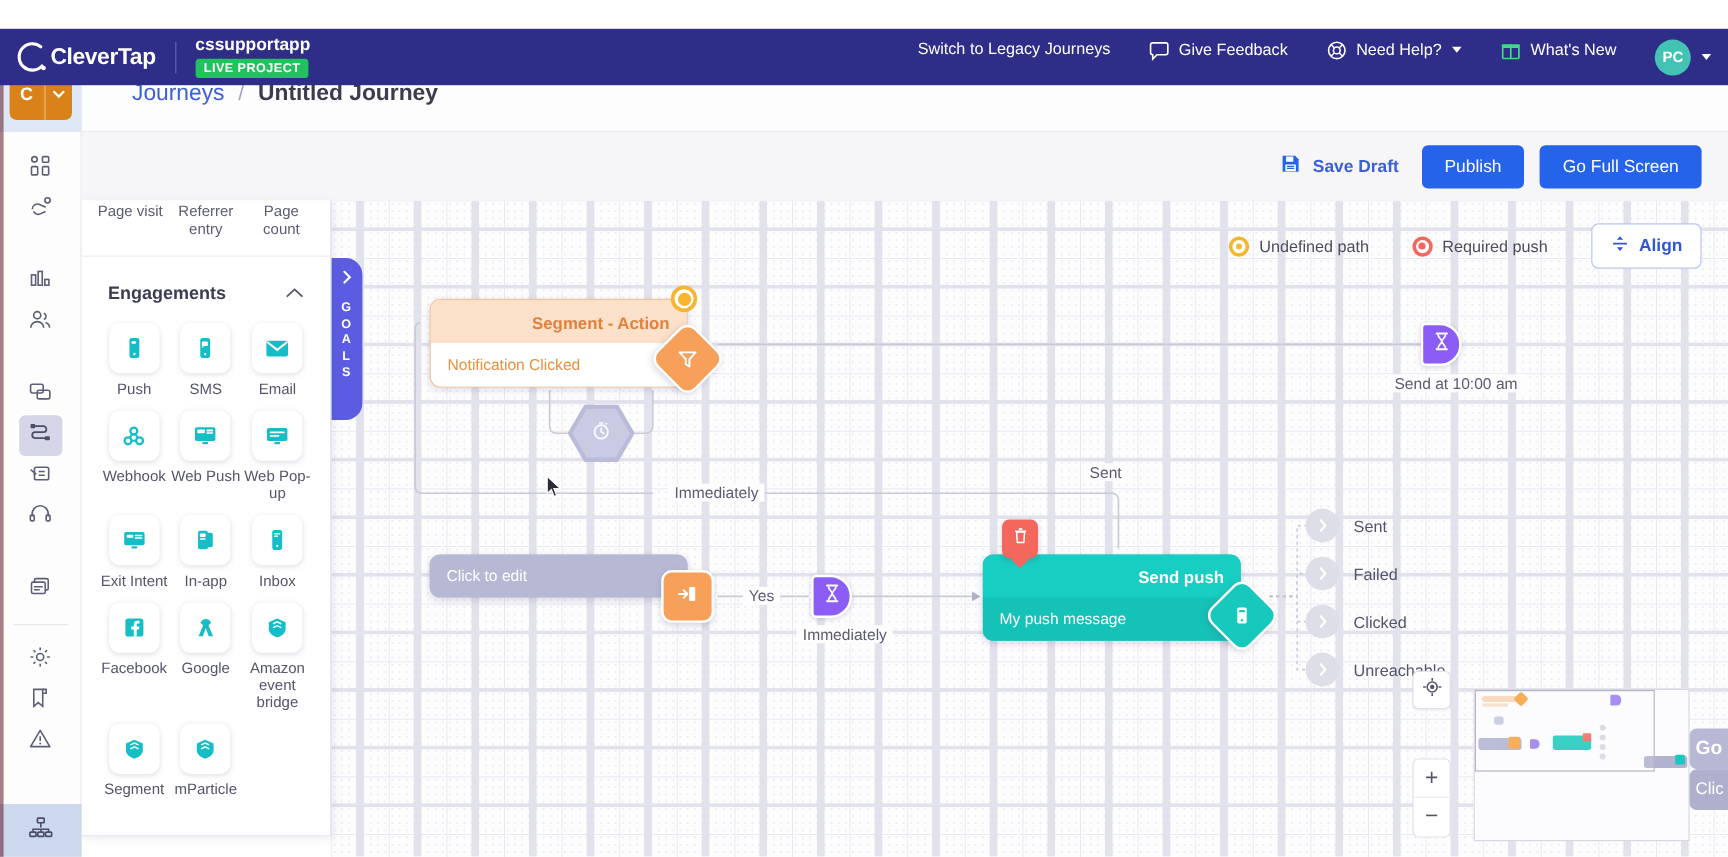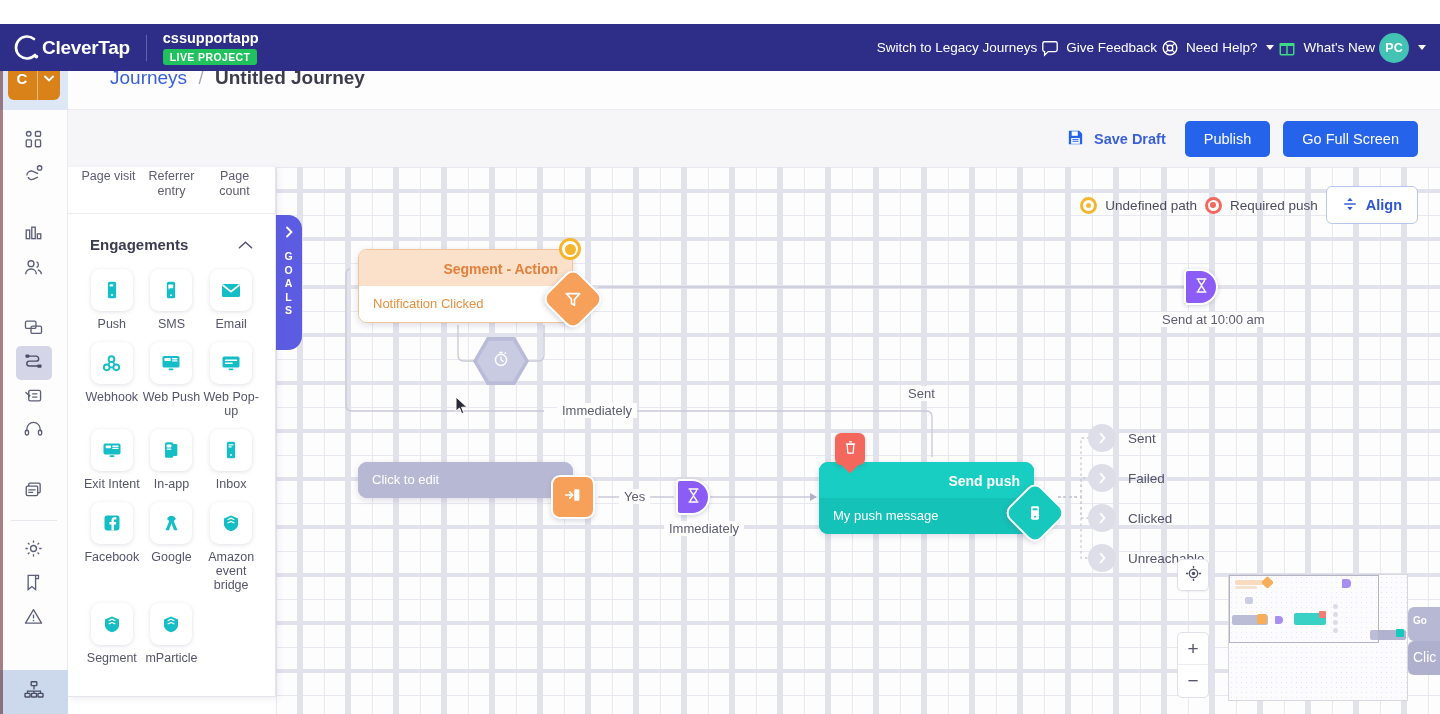--- a/index.html
+++ b/index.html
@@ -24,21 +24,21 @@
   .ct-logo svg { display:block; }
   .ct-word { font-size: 19px; font-weight: 700; letter-spacing: -0.3px; color:#fff; margin-left:2px; }
   .vdiv { width:1px; height:26px; background:#6462b0; margin:0 16px; }
   .proj-wrap { display:flex; flex-direction:column; justify-content:center; }
   .proj-name { color:#fff; font-size:14.5px; font-weight:600; line-height:16px; }
   .live-badge {
     margin-top:3px; background:#21c25e; color:#fff; font-size:10.5px; font-weight:700;
     letter-spacing:0.4px; padding:2px 7px 2px 7px; border-radius:3px; display:inline-block;
     line-height: 12px; width: max-content;
   }
-  #navright { margin-left:auto; display:flex; align-items:center; padding-right:14px; gap:4px; }
+  #navright { margin-left:auto; display:flex; align-items:flex-start; padding-right:14px; gap:32px; }
   .nav-item { display:flex; align-items:center; gap:7px; color:#fff; font-size:13.5px; cursor:pointer; white-space:nowrap; }
   .nav-ico { width:18px; height:18px; display:inline-flex; align-items:center; justify-content:center; }
   .chev { width:0;height:0;border-left:4.5px solid transparent;border-right:4.5px solid transparent;border-top:5px solid #fff; margin-left:2px;}
   .avatar {
     width:30px;height:30px;border-radius:50%;background:#42c3b4;color:#fff;
     display:flex;align-items:center;justify-content:center;font-size:12.5px;font-weight:700;
   }
 
   
   #rail {
@@ -116,21 +116,21 @@
       linear-gradient(to right, transparent 21px, #000 21px, #000 27px, transparent 27px);
     -webkit-mask-size:48px 48px;
     -webkit-mask-composite: source-over;
     mask-image:
       linear-gradient(to bottom, transparent 22px, #000 22px, #000 26px, transparent 26px),
       linear-gradient(to right, transparent 21px, #000 21px, #000 27px, transparent 27px);
     mask-size:48px 48px;
   }
 
   
-  .legend-row { position:absolute; right:22px; top:19px; display:flex; align-items:center; gap:8px; z-index:30;}
+  .legend-row { position:absolute; right:22px; top:19px; display:flex; align-items:center; gap:36px; z-index:30;}
   .legend-item{display:flex;align-items:center;gap:8px;font-size:13.5px;color:#4c4c5e;}
   .ring{width:17px;height:17px;border-radius:50%;display:inline-block;position:relative;}
   .ring.undef{background:#fff;border:3px solid #f5b52e;}
   .ring.undef:after{content:"";position:absolute;inset:3px;border-radius:50%;background:#f5b52e;opacity:.95;}
   .ring.req{background:#fff;border:3px solid #f4675c;}
   .ring.req:after{content:"";position:absolute;inset:2.5px;border-radius:50%;background:#f4675c;}
   .align-btn{
     display:flex;align-items:center;gap:8px;border:1px solid #b9c6ef;border-radius:6px;background:#fff;
     padding:0 15px;height:38px;color:#2f56d3;font-weight:700;font-size:14.5px;cursor:pointer;
   }
@@ -671,21 +671,21 @@
   <div class="branch" style="left:812px;top:377px;">
     <div class="br-circle">
       <svg width="9" height="12" viewBox="0 0 9 12">
           <path d="M2.6 1.6L6.4 6 2.6 10.4" stroke="#fff" stroke-width="1.8" fill="none" stroke-linecap="round"></path>
         </svg>
     </div>
     <span class="br-label">Unreachable</span>
   </div>
 
   <div class="clip-card" style="top:440px;height:34px;background:#b7b9d4;">
-    <div style="color:#fff;font-size:10px;font-weight:700;padding:8px 0 0 5px;">Go</div>
+    <div style="color:#fff;font-size:16px;font-weight:700;padding:8px 0 0 5px;">Go</div>
   </div>
   <div class="clip-card" style="top:474px;height:34px;background:#aeb0cd;">
     <div style="color:#fff;font-size:14px;padding:8px 0 0 5px;">Clic</div>
   </div>
 
   <div class="ctrl-btn" style="left:901px;top:392px;">
     <span>
       <svg width="17" height="17" viewBox="0 0 18 18">
           <circle cx="9" cy="9" r="4.4" fill="none" stroke="#55556b" stroke-width="1.4"></circle>
           <circle cx="9" cy="9" r="1.9" fill="#55556b"></circle>

